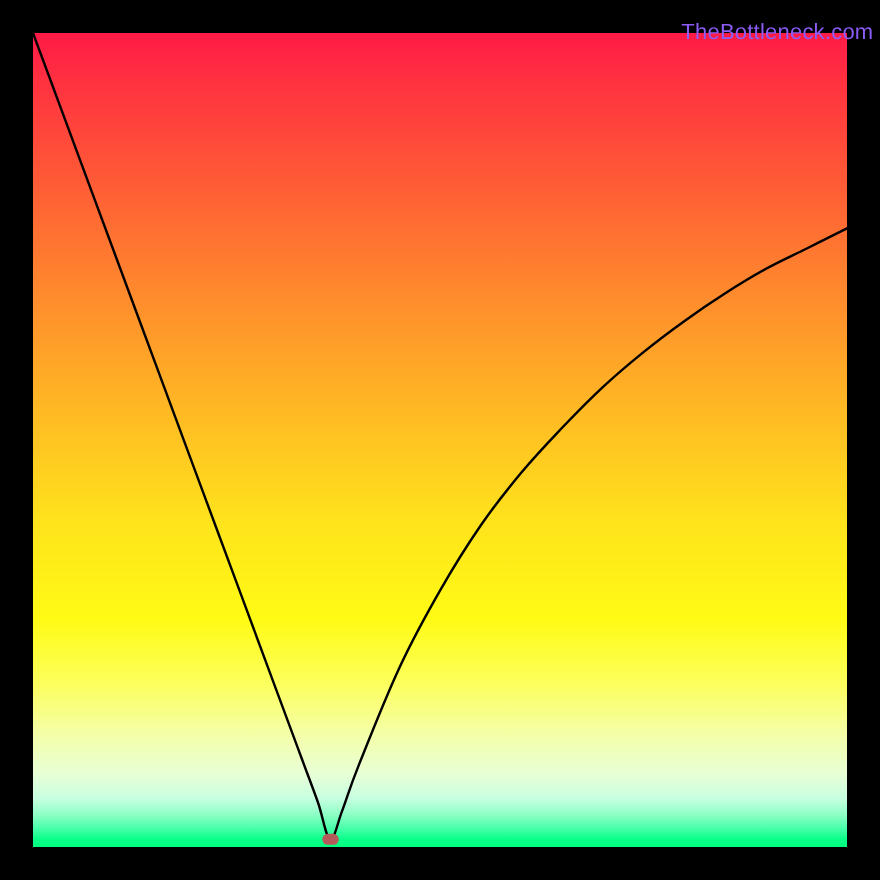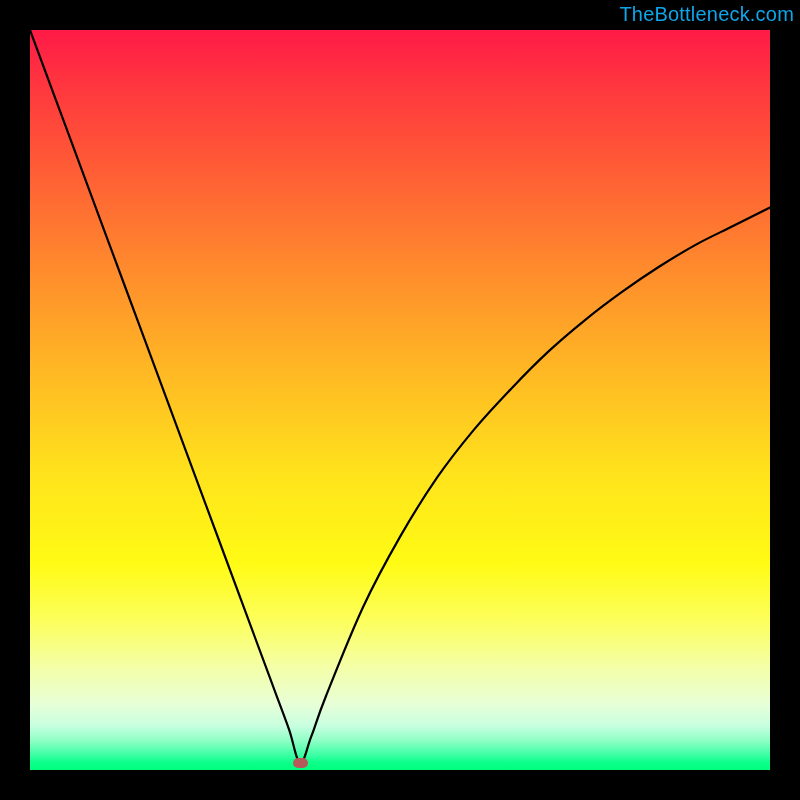--- a/index.html
+++ b/index.html
@@ -12,23 +12,23 @@
     font-family: Arial, Helvetica, sans-serif;
   }
   .frame {
     position: relative;
     width: 800px;
     height: 800px;
     background: #000;
   }
   .watermark {
     position: absolute;
-    top: 3px;
+    top: 18px;
     right: 6px;
-    color: #0ea5e9;
+    color: #8b5cf6;
     font-size: 20px;
     font-weight: 500;
     letter-spacing: 0.2px;
     z-index: 10;
   }
   .plot-area {
     position: absolute;
     left: 30px;
     top: 30px;
     width: 740px;

